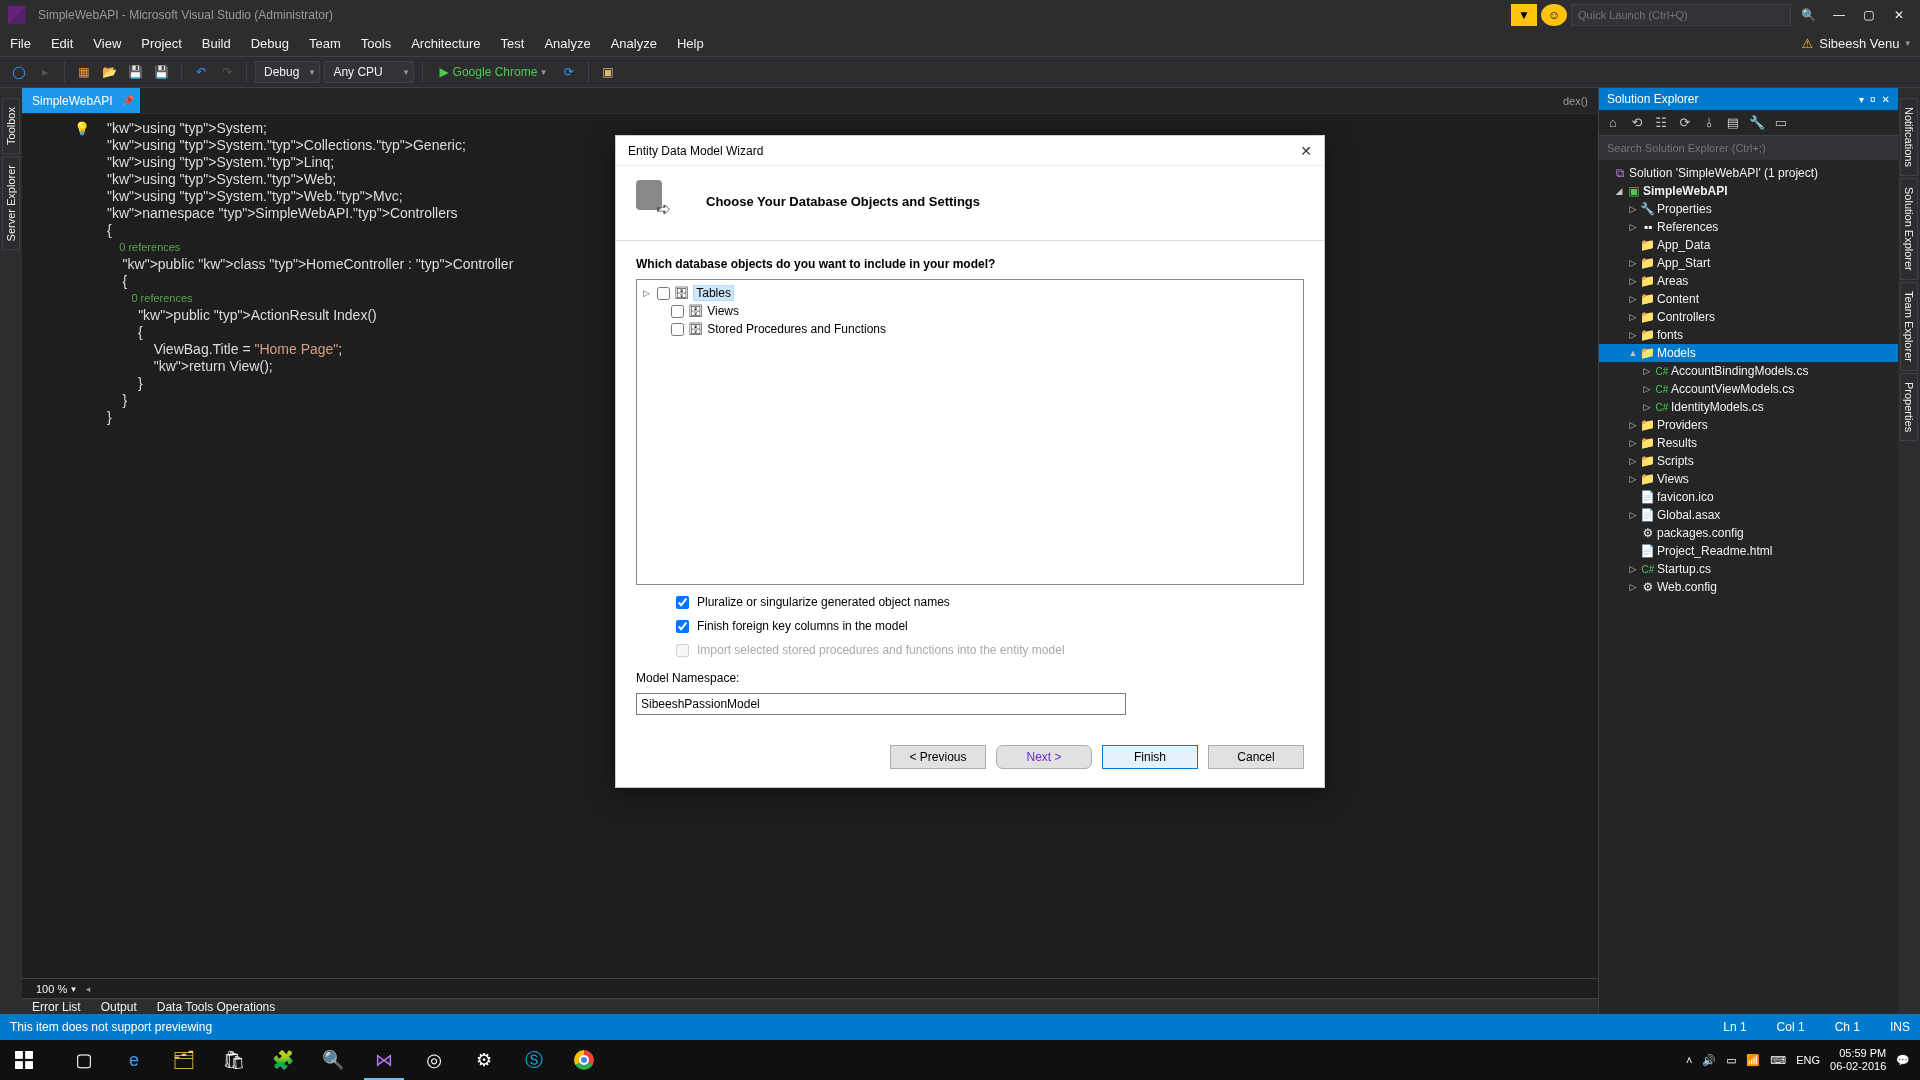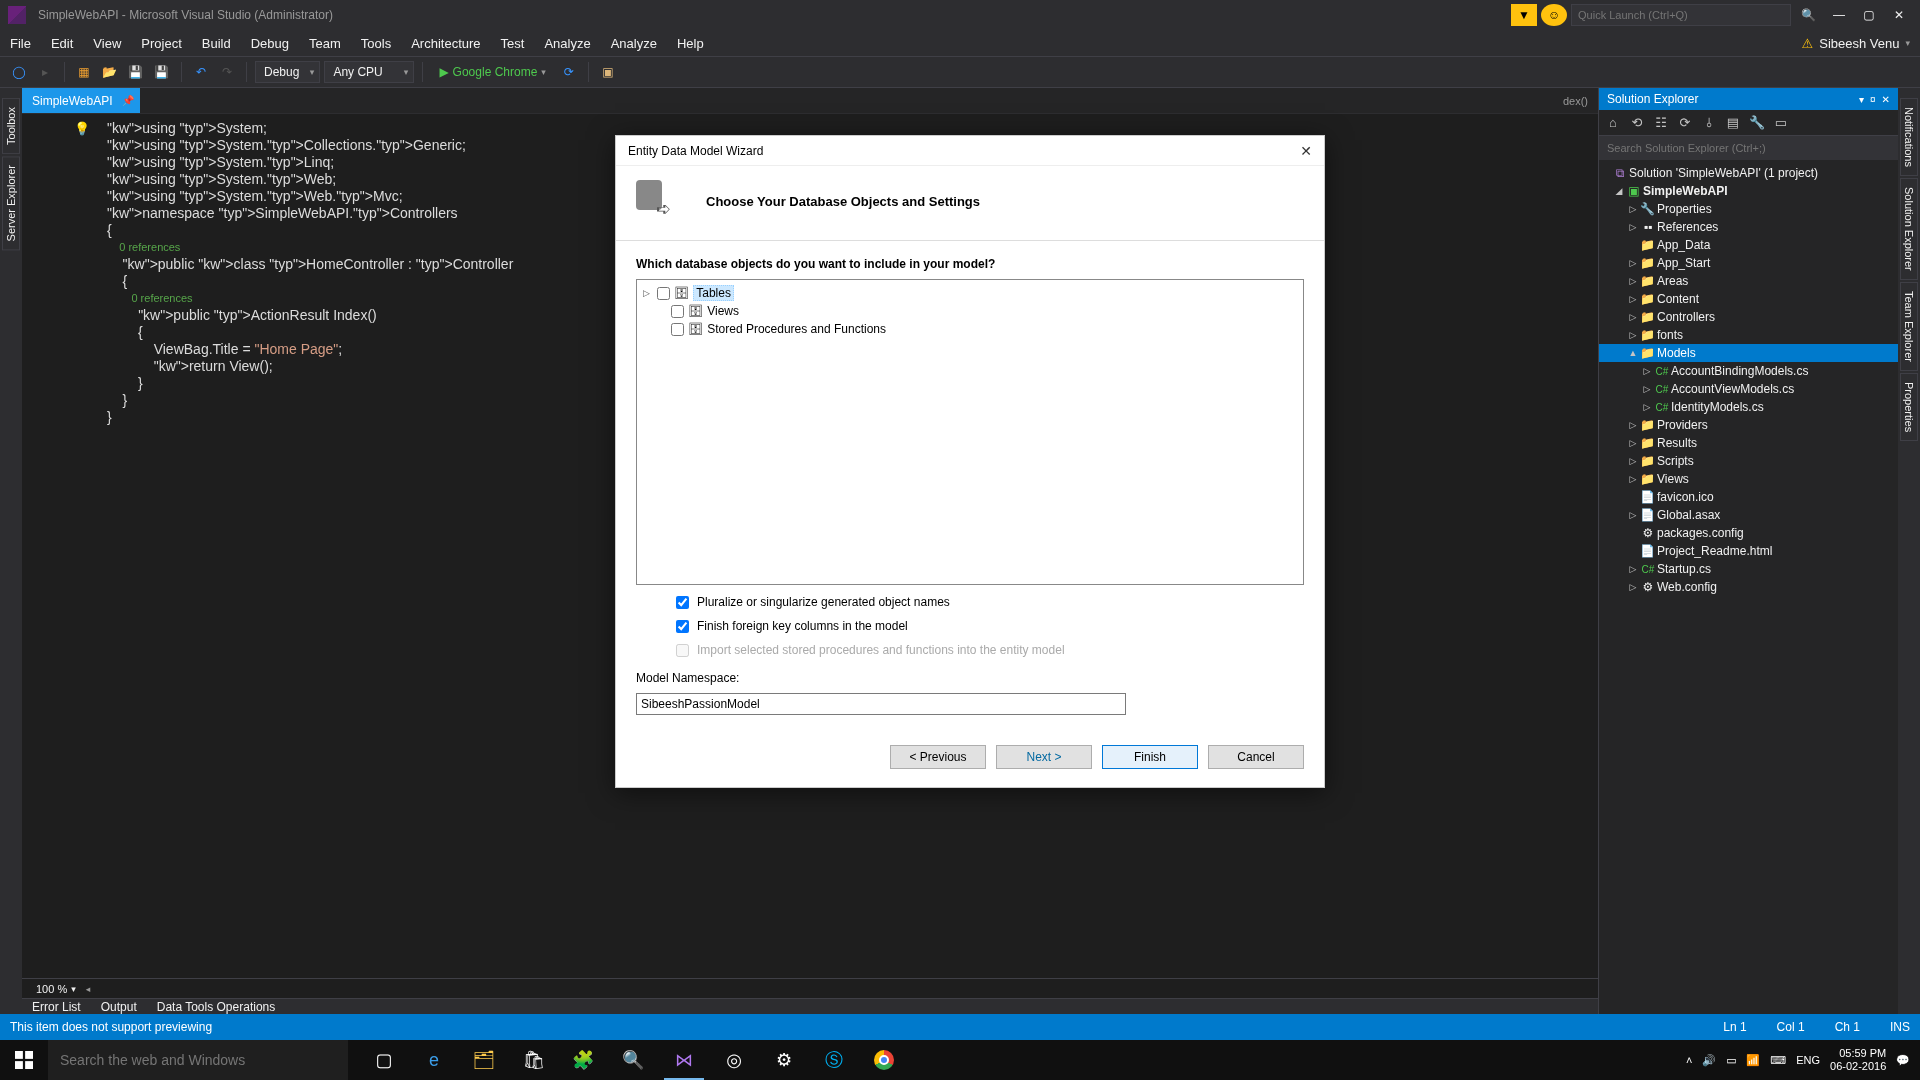--- a/index.html
+++ b/index.html
@@ -106,21 +106,21 @@
 .dialog .tnode .exp { width: 10px; font-size: 9px; color: #555; }
 .dialog .tnode .ico { font-size: 12px; }
 .dialog .tnode .lbl.sel { background: #cce8ff; border: 1px dotted #99d1ff; padding: 0 2px; }
 .dialog .cbline { display: flex; align-items: center; gap: 8px; margin-top: 10px; margin-left: 40px; }
 .dialog .cbline.disabled { color: #aaa; }
 .dialog .nslabel { margin-top: 14px; margin-bottom: 8px; }
 .dialog .nsinput { width: 490px; height: 22px; border: 1px solid #7a7a7a; padding: 0 4px; font-size: 12px; }
 .dialog .dlgbuttons { display: flex; justify-content: flex-end; gap: 10px; padding: 20px 20px 18px; }
 .dialog .dlgbuttons button { min-width: 96px; height: 24px; background: #e1e1e1; border: 1px solid #adadad; cursor: pointer; font-size: 12px; }
 .dialog .dlgbuttons button.primary { border: 1px solid #0078d7; background:#e5f1fb; }
-.dialog .dlgbuttons button:disabled { color: #0369a1; }
+.dialog .dlgbuttons button:disabled { color: #6d28d9; border-radius: 7px; }
 </style>
 </head>
 <body>
 
 <div class="titlebar">
   <span class="vs-logo"></span>
   <span class="title">SimpleWebAPI - Microsoft Visual Studio (Administrator)</span>
   <div class="right">
     <div class="filterbtn">▼</div>
     <div class="smileybtn">☺</div>
@@ -401,21 +401,20 @@
 
 <div class="taskbar">
   <div class="start">
     <svg viewBox="0 0 16 16">
         <rect x="0" y="0" width="7" height="7"></rect>
         <rect x="9" y="0" width="7" height="7"></rect>
         <rect x="0" y="9" width="7" height="7"></rect>
         <rect x="9" y="9" width="7" height="7"></rect>
       </svg>
   </div>
-  <input class="search" placeholder="Search the web and Windows" style="">
   <div class="tbicons">
     <div class="tbicon">▢</div>
     <div class="tbicon" style="color:#3b9de8">e</div>
     <div class="tbicon" style="color:#ffcc4d">🗂</div>
     <div class="tbicon">🛍</div>
     <div class="tbicon">🧩</div>
     <div class="tbicon">🔍</div>
     <div class="tbicon active" style="color:#b179f1">⋈</div>
     <div class="tbicon">◎</div>
     <div class="tbicon">⚙</div>

